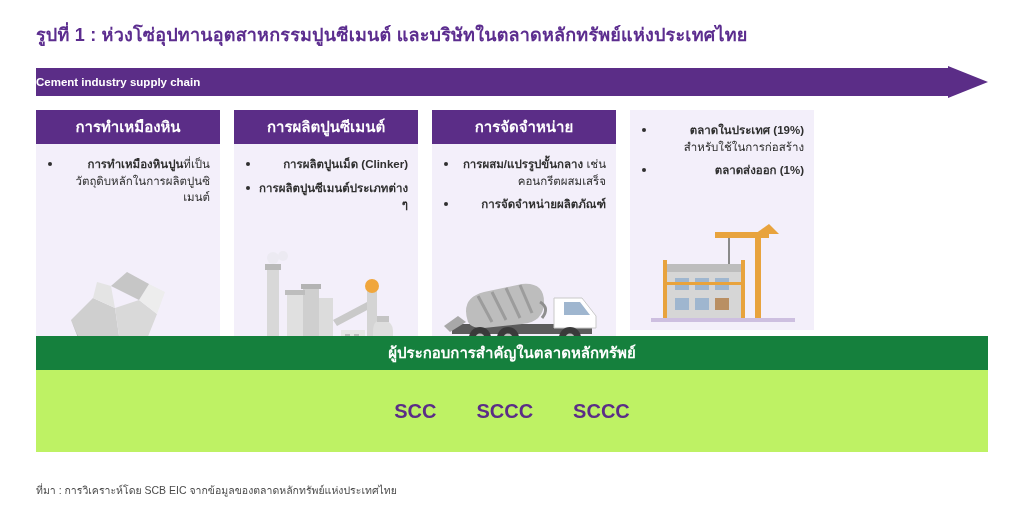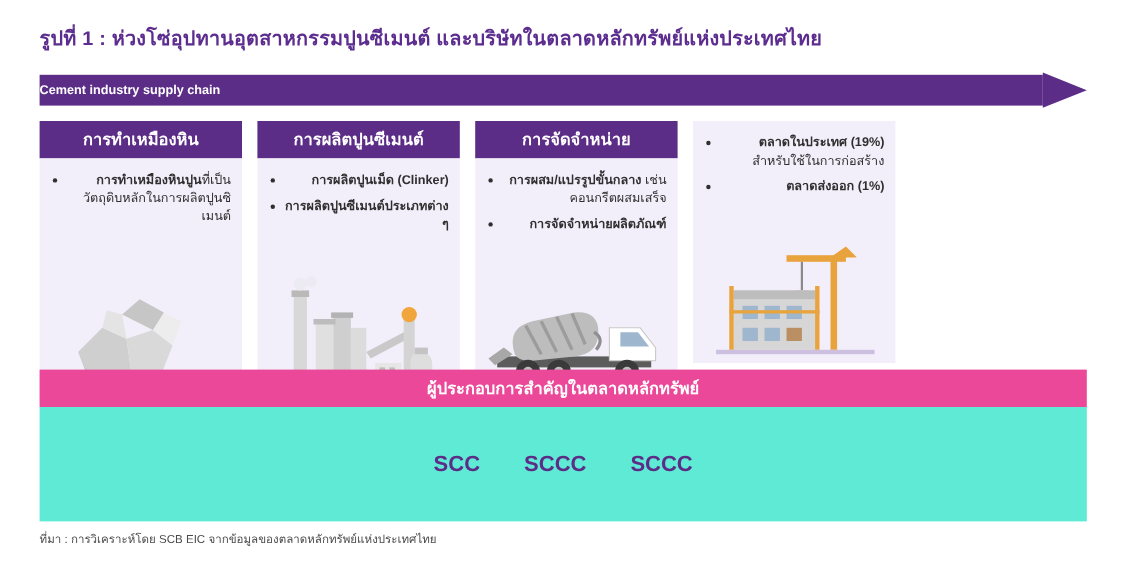--- a/index.html
+++ b/index.html
@@ -115,33 +115,33 @@
     display: flex;
     align-items: flex-end;
     justify-content: center;
   }
 
   
   .band-head {
     position: absolute;
     left: 36px; top: 336px;
     width: 952px; height: 34px;
-    background: #ec4899;
+    background: #15803d;
     color: #fff;
     font-size: 15px;
     font-weight: bold;
     display: flex;
     align-items: center;
     justify-content: center;
   }
   .band-body {
     position: absolute;
     left: 36px; top: 370px;
-    width: 952px; height: 104px;
-    background: #5eead4;
+    width: 952px; height: 82px;
+    background: #bef264;
     display: flex;
     align-items: center;
     justify-content: center;
     gap: 40px;
   }
   .ticker {
     font-size: 20px;
     font-weight: bold;
     color: #5b2d87;
   }

